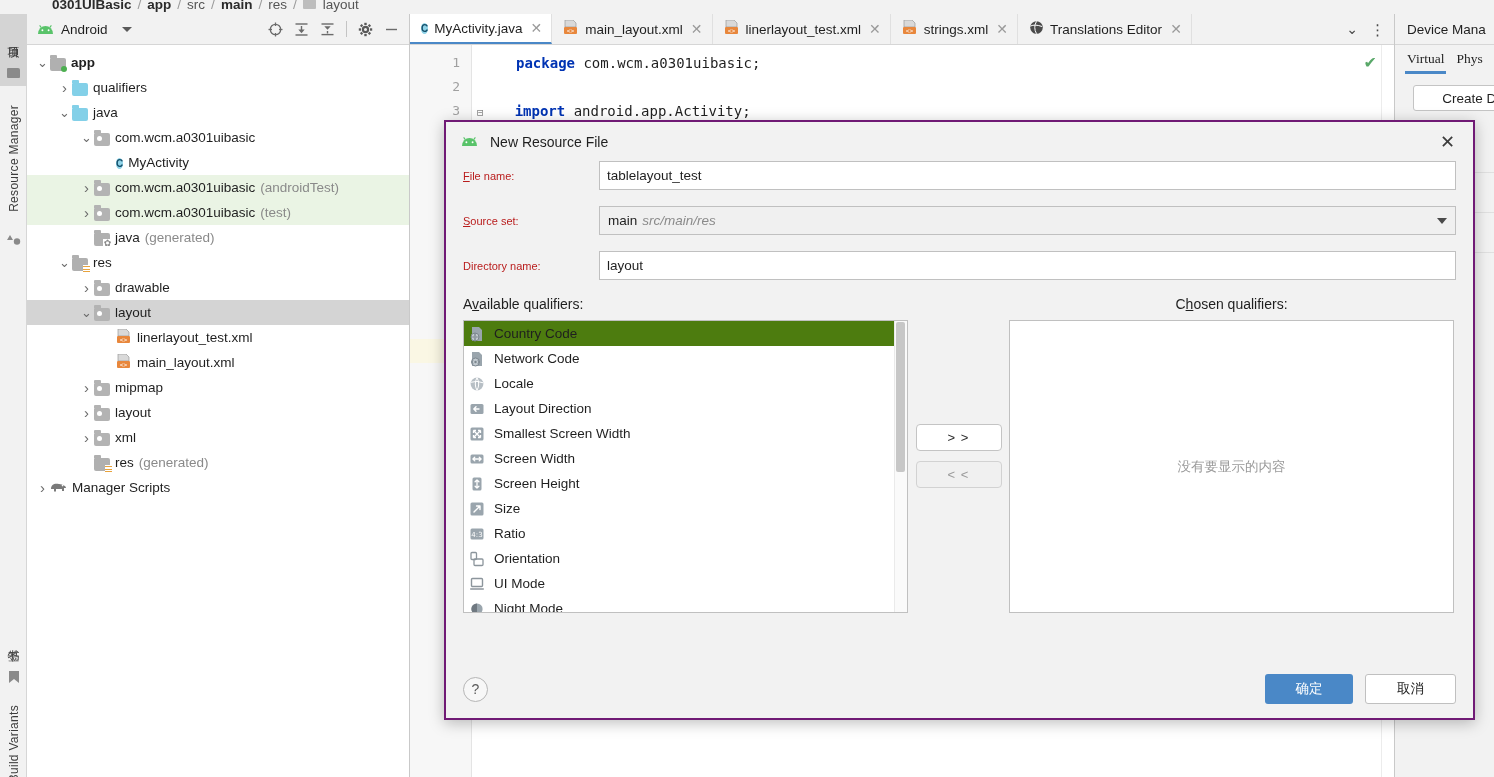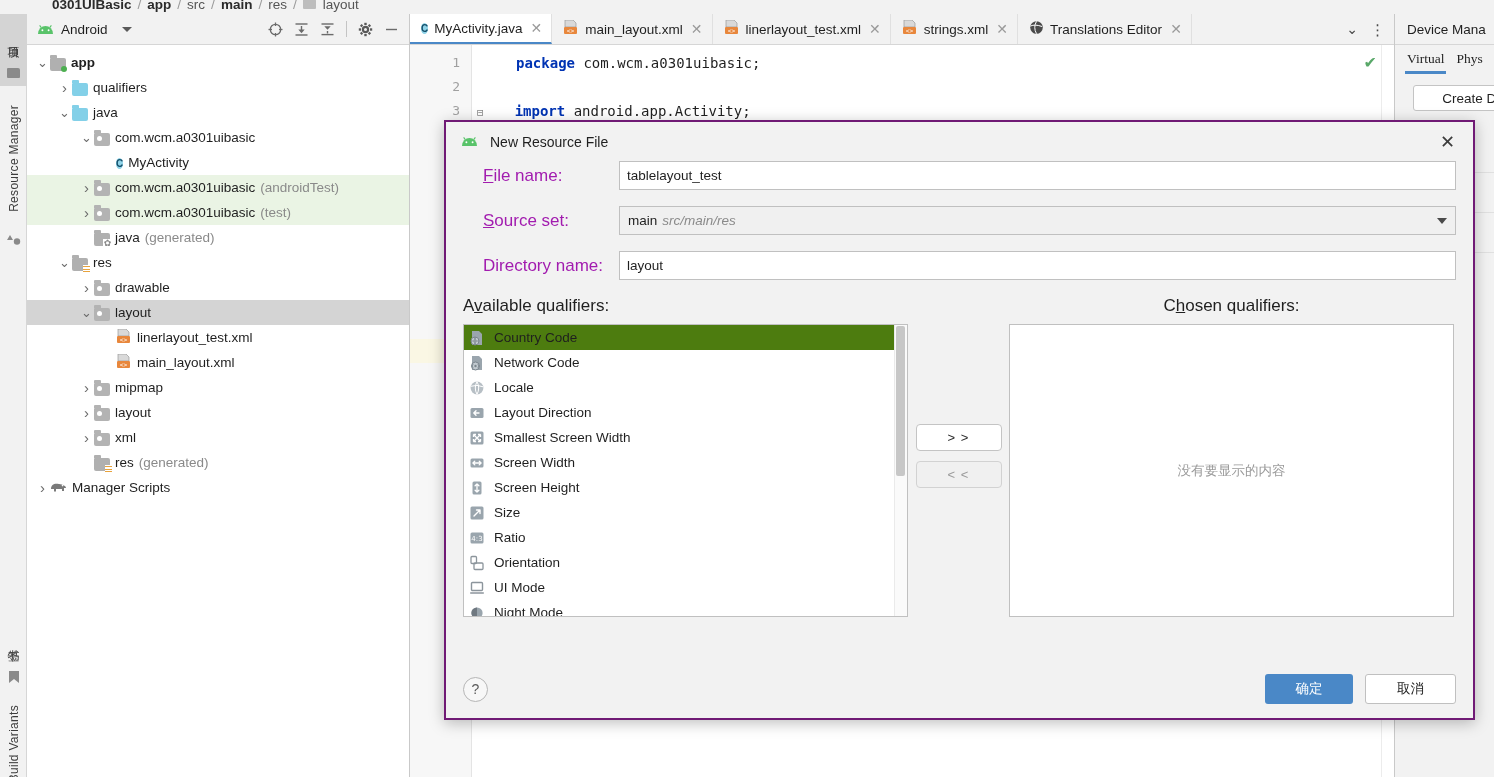--- a/index.html
+++ b/index.html
@@ -186,21 +186,21 @@
     font-size: 14px; color: #1f1f1f;
   }
   .dlg-title .t { margin-left: 12px; }
   .dlg-close {
     margin-left: auto; font-size: 18px; color: #3c3c3c; line-height: 1;
     padding: 2px 5px; font-weight: 300;
   }
   .dlg-body { padding: 0 17px; }
 
   .frow { display: flex; align-items: center; margin-bottom: 16px; }
-  .flabel { width: 136px; font-size: 17px; color: #a21caf; flex: none; margin-left: 20px; }
+  .flabel { width: 136px; font-size: 11px; color: #b91c1c; flex: none; }
   .u { text-decoration: underline; }
   .finput {
     flex: 1; height: 29px; background: #fff; border: 1px solid #c0c0c0;
     display: flex; align-items: center; padding: 0 7px; font-size: 13.5px;
   }
   .finput.focused { border: 2px solid #4a90d9; padding: 0 6px; }
   .finput .caret {
     display:inline-block; width:1px; height:15px; background:#1f1f1f; margin-left:1px;
   }
   .fselect {
@@ -210,21 +210,21 @@
   .fselect .sub { color: #8a8a8a; font-style: italic; margin-left: 5px; }
   .fselect .arrow {
     margin-left: auto; width:0;height:0;
     border-left:5px solid transparent;border-right:5px solid transparent;border-top:6px solid #4a4a4a;
   }
 
   .quals { display: flex; margin-top: 4px; }
   .qcol { display: flex; flex-direction: column; }
   .qcol.left { width: 445px; }
   .qcol.right { width: 445px; text-align: center; }
-  .qcaption { font-size: 17px; margin-bottom: 8px; }
+  .qcaption { font-size: 14px; margin-bottom: 8px; }
   .qlist {
     height: 293px; background: #fff; border: 1px solid #c0c0c0;
     position: relative; overflow: hidden;
   }
   .qitem {
     height: 25px; display: flex; align-items: center; gap: 9px;
     padding-left: 5px; font-size: 13.5px; white-space: nowrap;
   }
   .qitem.sel { background: #4d7c0f; }
   .qscroll {

